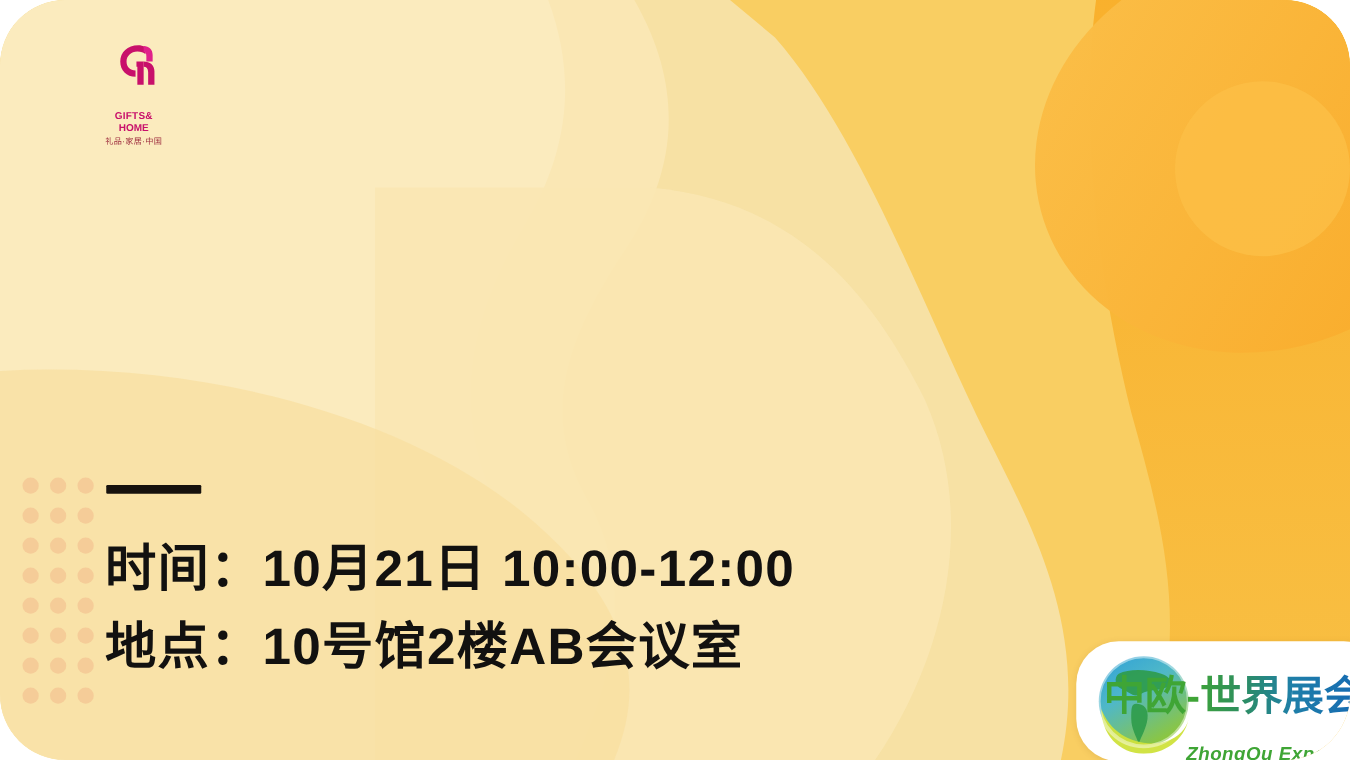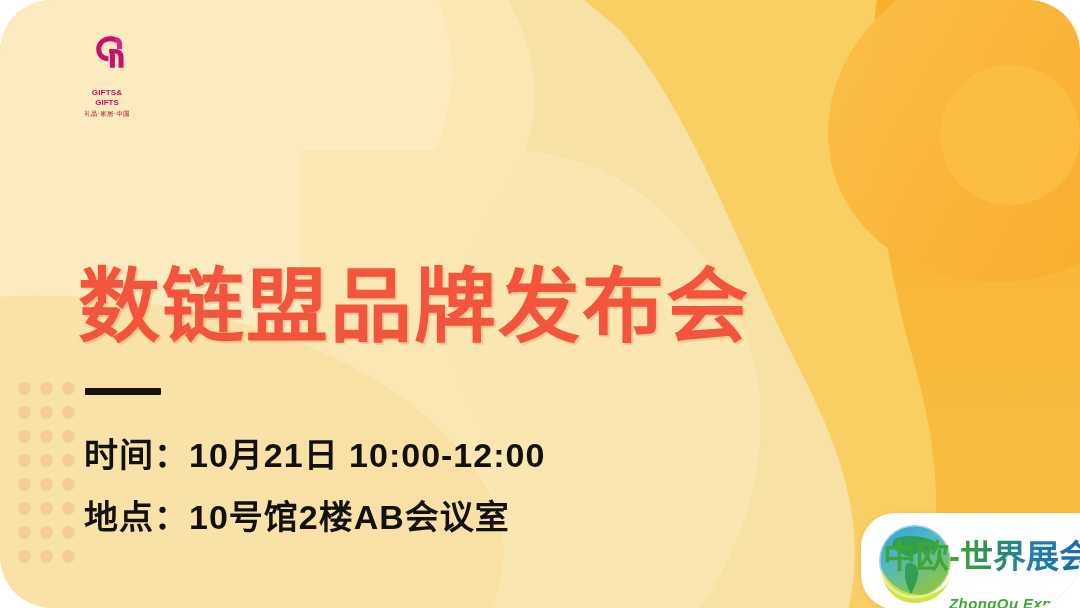--- a/index.html
+++ b/index.html
@@ -165,21 +165,21 @@
   }
 
   
   .info {
     position: absolute;
     left: 84px;
     top: 424px;
     color: #121110;
   }
   .info-line {
-    font-size: 34px;
+    font-size: 41px;
     font-weight: bold;
     line-height: 62px;
     letter-spacing: 1px;
     white-space: nowrap;
   }
 
   
   .expo-badge {
     position: absolute;
     left: 861px;
@@ -299,28 +299,27 @@
   <div class="header">
 
     <div class="gh-logo">
       <svg class="gh-mark" viewBox="0 0 54 50">
         <path d="M32 3 C20 3 12 11 12 21 C12 31 19 38 29 38 L29 31 C23 31 19 27 19 21 C19 15 24 10 31 10 C35 10 38 11 40 13 L40 5 C37 3.6 35 3 32 3 Z" fill="#C8106B"></path>
         <path d="M30 21 L38 21 L38 47 L31 47 L31 27 L30 27 Z" fill="#C8106B"></path>
         <path d="M38 21 C45 21 50 25 50 32 L50 47 L43 47 L43 33 C43 29 41 27 38 27 Z" fill="#C8106B"></path>
         <path d="M38 4 C44 4 48 8 48 14 L48 21 L41 21 L41 15 C41 12 40 10.5 38 10.5 Z" fill="#E0218A"></path>
       </svg>
       <div class="gh-line1">GIFTS&amp;</div>
-      <div class="gh-line2">GIFTS</div>
+      <div class="gh-line2">HOME</div>
       <div class="gh-line3">礼品·家居·中国</div>
     </div>
 
 
   </div>
 
-  <h1 class="main-title">数链盟品牌发布会</h1>
 
   <div class="divider"></div>
 
   <div class="info">
     <div class="info-line">时间：10月21日  10:00-12:00</div>
     <div class="info-line">地点：10号馆2楼AB会议室</div>
   </div>
 
   <div class="expo-badge">
     <svg class="expo-globe" viewBox="0 0 84 84">

